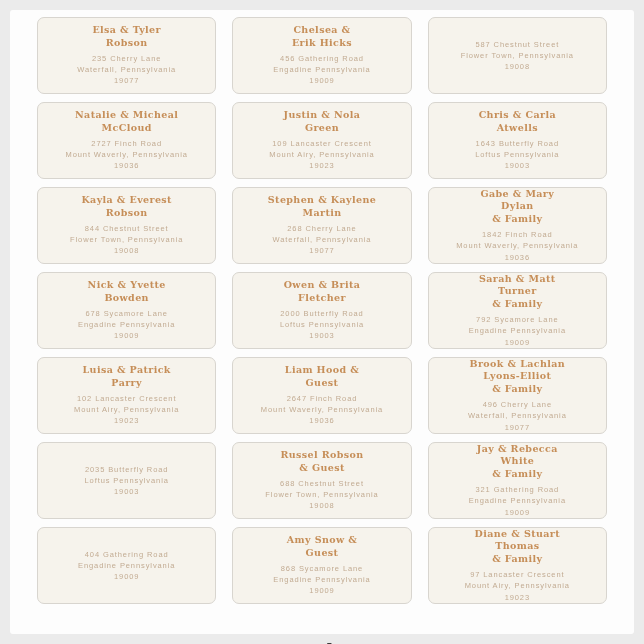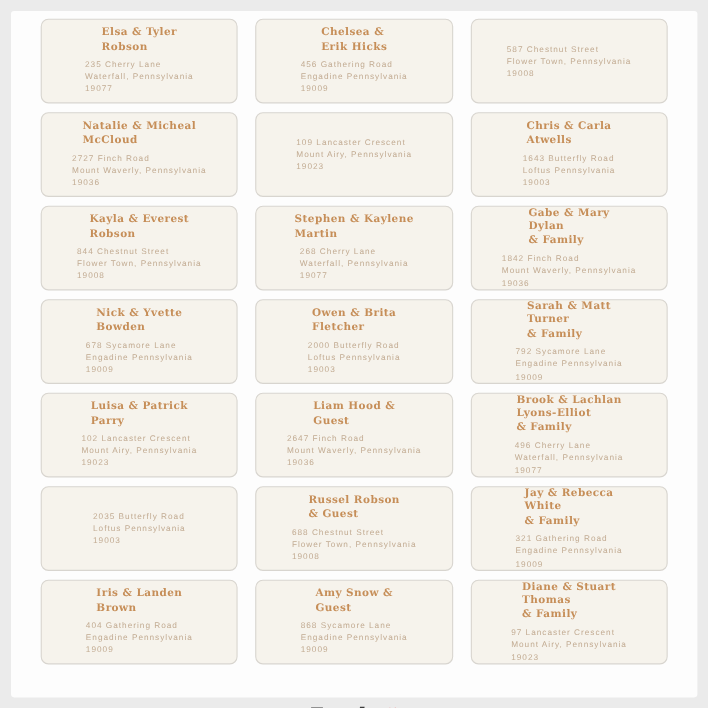--- a/index.html
+++ b/index.html
@@ -28,21 +28,21 @@
     grid-auto-rows: 77px;
   }
   .label {
     background: var(--label-bg, #f6f3ec);
     border: 1px solid var(--label-border, #d8d5cf);
     border-radius: 7px;
     display: flex;
     flex-direction: column;
     justify-content: center;
     align-items: center;
-    text-align: left;
+    text-align: center;
     padding: 4px 24px;
     gap: 4px;
   }
   .names {
     font-family: "DejaVu Serif", serif;
     font-weight: 700;
     font-size: 9.5px;
     line-height: 1.3;
     letter-spacing: 0.4px;
     color: var(--name-color, #c68e58);
@@ -119,20 +119,24 @@
           <span>Natalie &amp; Micheal</span>
           <span>McCloud</span>
         </div>
         <div class="addr">
           <span>2727 Finch Road</span>
           <span>Mount Waverly, Pennsylvania</span>
           <span>19036</span>
         </div>
       </div>
       <div class="label">
+        <div class="names">
+          <span>Justin &amp; Nola</span>
+          <span>Green</span>
+        </div>
         <div class="addr">
           <span>109 Lancaster Crescent</span>
           <span>Mount Airy, Pennsylvania</span>
           <span>19023</span>
         </div>
       </div>
       <div class="label">
         <div class="names">
           <span>Chris &amp; Carla</span>
           <span>Atwells</span>
@@ -269,24 +273,20 @@
           <span>White</span>
           <span>&amp; Family</span>
         </div>
         <div class="addr">
           <span>321 Gathering Road</span>
           <span>Engadine Pennsylvania</span>
           <span>19009</span>
         </div>
       </div>
       <div class="label">
-        <div class="names">
-          <span>Iris &amp; Landen</span>
-          <span>Brown</span>
-        </div>
         <div class="addr">
           <span>404 Gathering Road</span>
           <span>Engadine Pennsylvania</span>
           <span>19009</span>
         </div>
       </div>
       <div class="label">
         <div class="names">
           <span>Amy Snow &amp;</span>
           <span>Guest</span>

